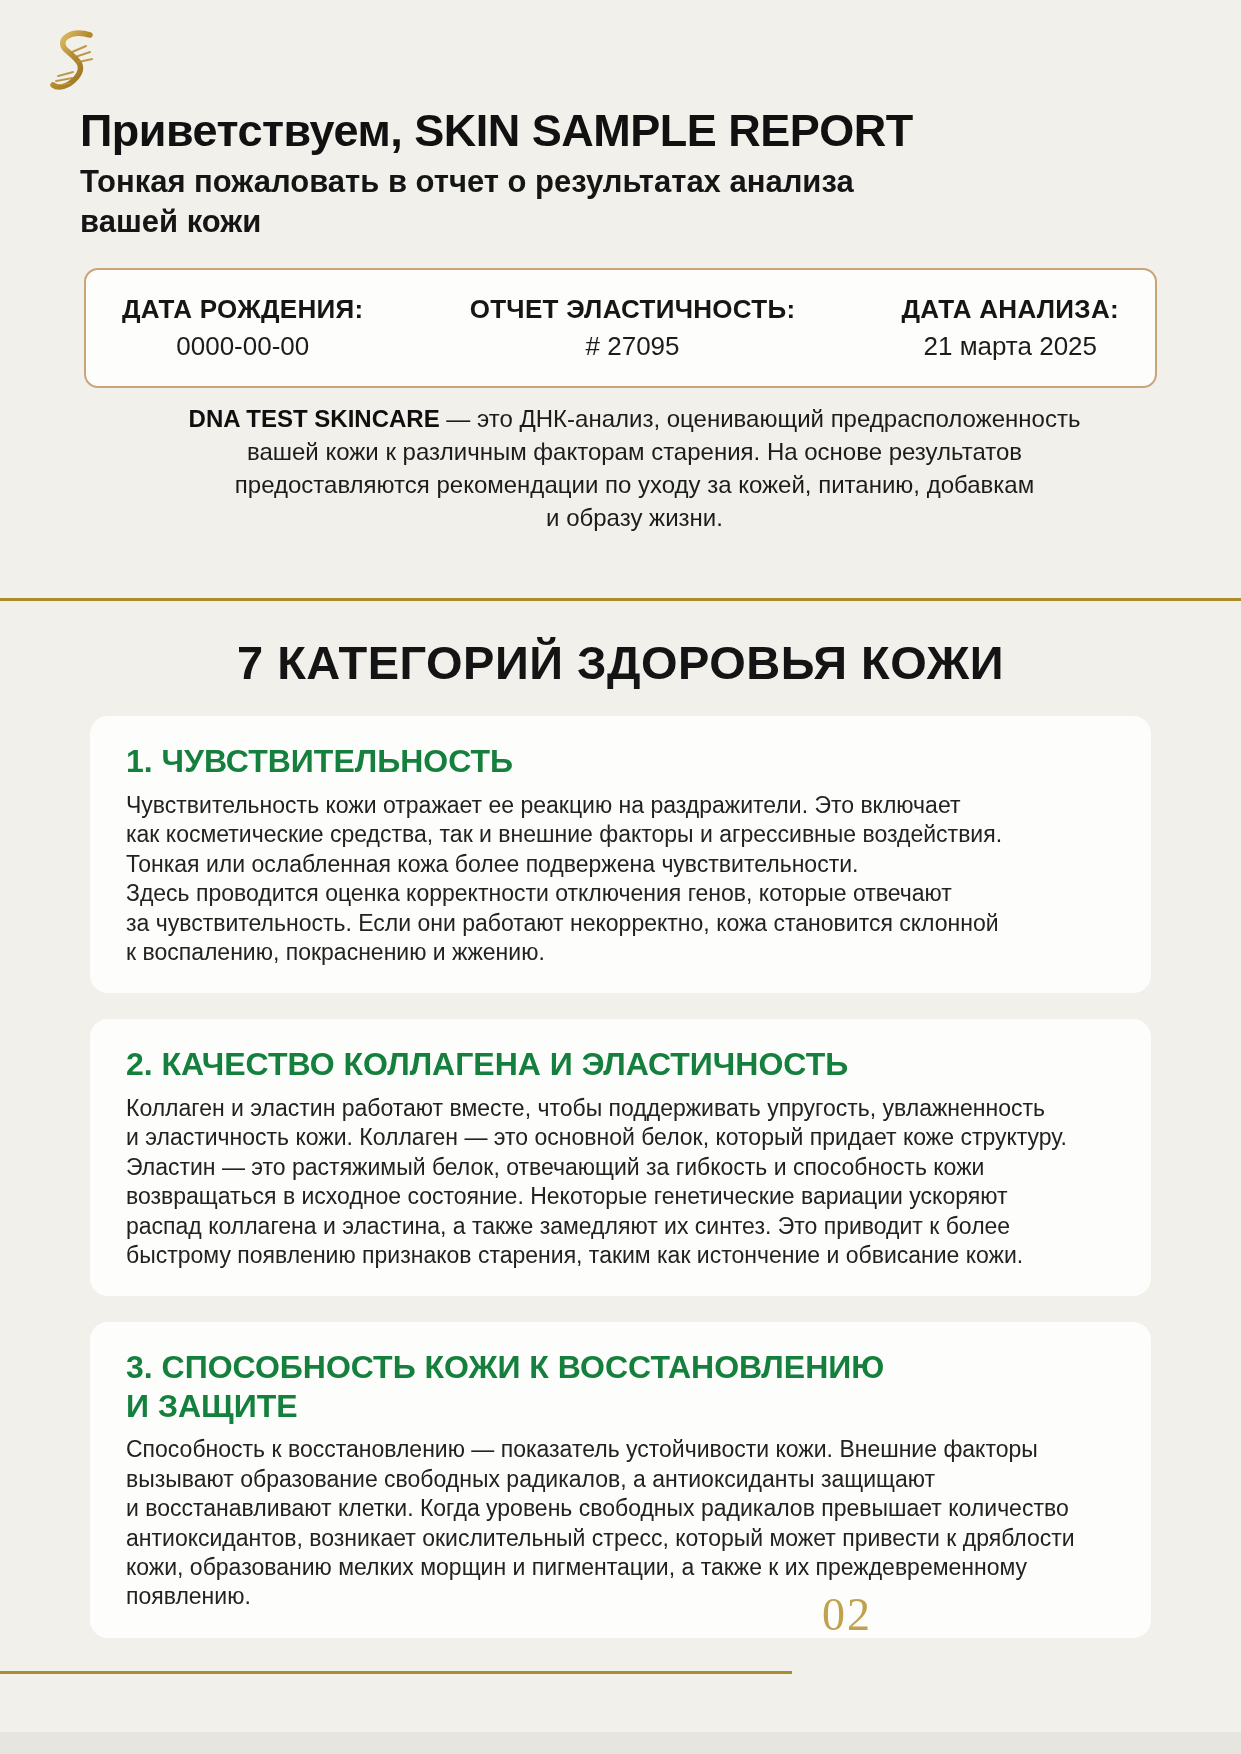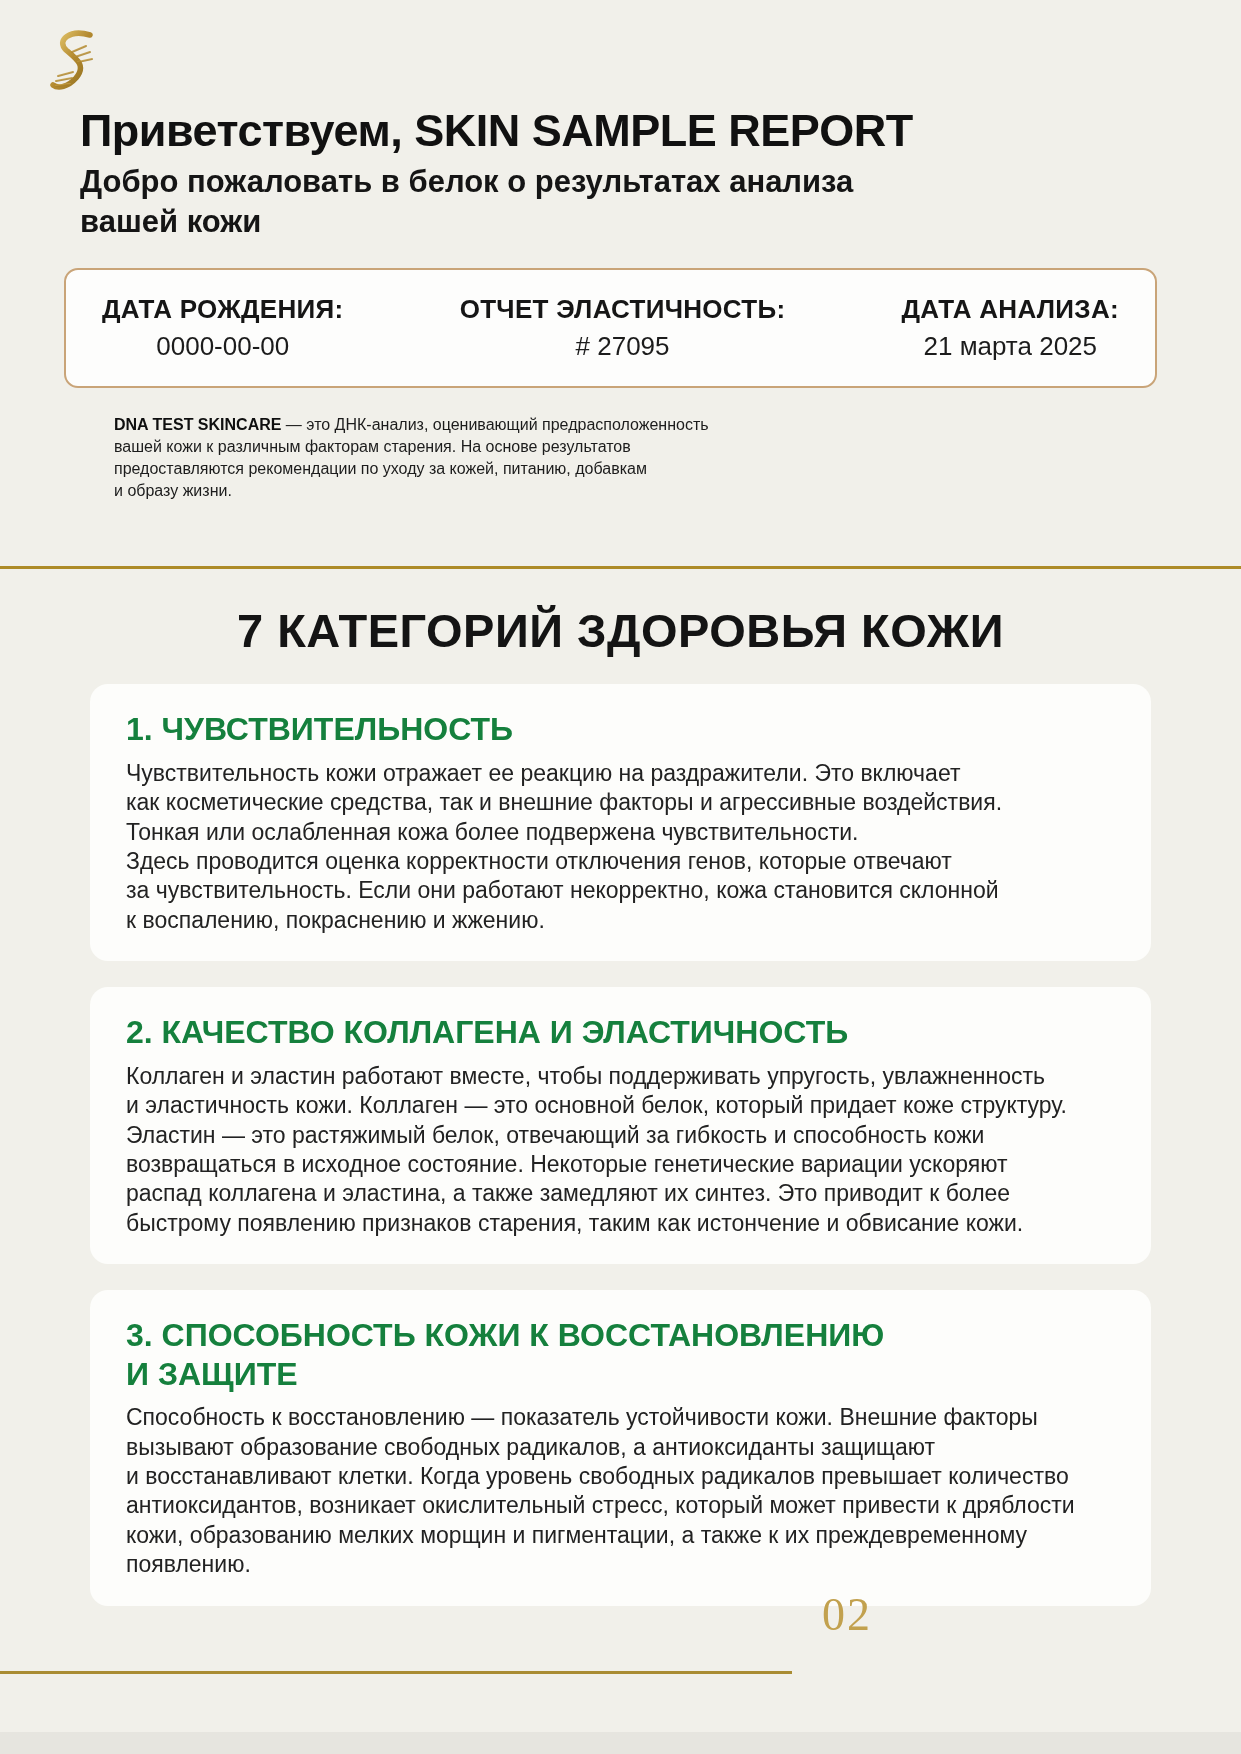--- a/index.html
+++ b/index.html
@@ -27,38 +27,39 @@
   }
   .page-subtitle {
     margin: 4px 0 0 80px;
     font-size: 31px;
     font-weight: 700;
     line-height: 1.29;
     color: #151515;
   }
 
   .info-box {
-    margin: 26px 84px 0 64px;
+    margin: 26px 84px 0 84px;
     background: #fdfdfc;
     border: 2px solid #c9a478;
     border-radius: 14px;
     display: flex;
     justify-content: space-between;
     padding: 24px 36px;
     box-sizing: border-box;
   }
   .info-field { text-align: center; }
   .info-label { font-size: 26px; font-weight: 700; letter-spacing: 0.3px; }
   .info-value { font-size: 26px; font-weight: 400; margin-top: 6px; color: #1c1c1c; }
 
   .intro-paragraph {
-    margin: 26px 86px 0 114px;
-    font-size: 16px;
+    margin: 14px 86px 0 114px;
+    font-size: 24px;
     line-height: 1.38;
     color: #1c1c1c;
+    text-align: center;
   }
   .intro-lead { font-weight: 800; color: #0f0f0f; }
 
   .gold-divider {
     margin-top: 64px;
     height: 3px;
     width: 100%;
     background: #ad8b28;
   }
 
@@ -129,21 +130,21 @@
           <path d="M29,29 L44,24"></path>
           <path d="M32,34 L46,31"></path>
         <path d="M12,48 L27,44"></path>
           <path d="M10,53 L26,50"></path>
           <path d="M10,58 L24,56"></path>
       </g>
     </svg>
   </div>
 
   <h1 class="page-title">Приветствуем, SKIN SAMPLE REPORT</h1>
-  <h2 class="page-subtitle preline">Добро пожаловать в белок о результатах анализа
+  <h2 class="page-subtitle preline">Тонкая пожаловать в отчет о результатах анализа
 вашей кожи</h2>
 
   <div class="info-box">
     <div class="info-field">
       <div class="info-label">ДАТА РОЖДЕНИЯ:</div>
       <div class="info-value">0000-00-00</div>
     </div>
     <div class="info-field">
       <div class="info-label">ОТЧЕТ ЭЛАСТИЧНОСТЬ:</div>
       <div class="info-value"># 27095</div>

